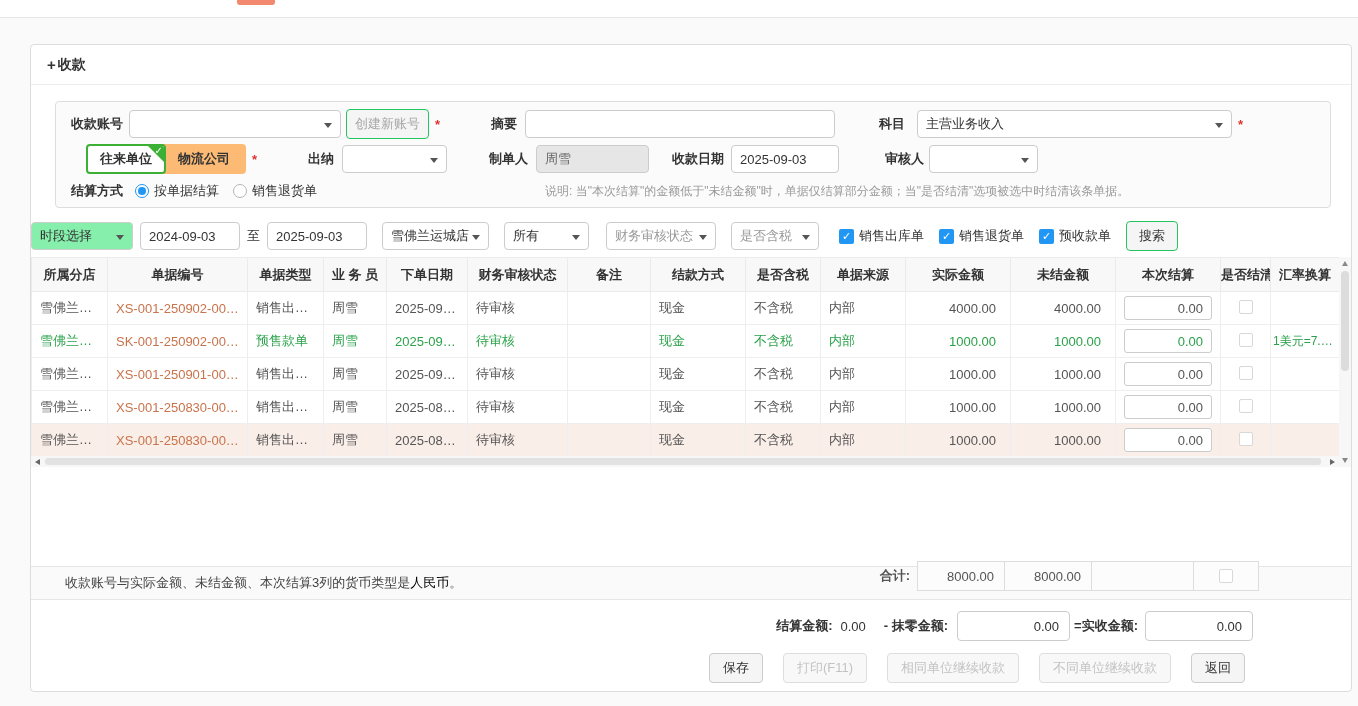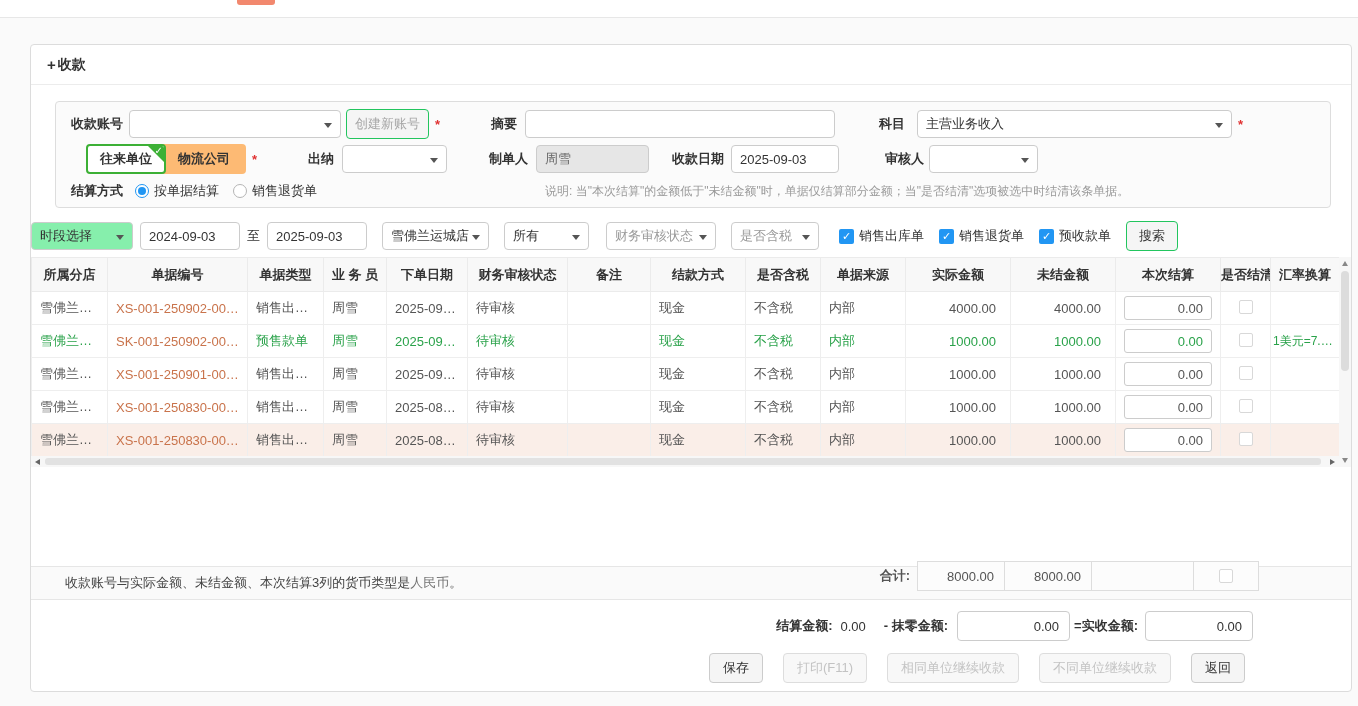--- a/index.html
+++ b/index.html
@@ -64,21 +64,21 @@
   .arr { position:absolute; width:0; height:0; }
   .arr.up { left:3px; top:4px; border-left:3px solid transparent; border-right:3px solid transparent; border-bottom:5px solid #888; }
   .arr.down { left:3px; bottom:4px; border-left:3px solid transparent; border-right:3px solid transparent; border-top:5px solid #888; }
   .hscroll { position:absolute; left:0; top:411px; width:1308px; height:11px; background:#f7f7f7; }
   .hscroll .thumb { position:absolute; top:2px; left:14px; width:1276px; height:7px; background:#e2e2e2; border-radius:3px; }
   .arr.left { top:3px; left:4px; border-top:3px solid transparent; border-bottom:3px solid transparent; border-right:5px solid #666; }
   .arr.right { top:3px; right:4px; border-top:3px solid transparent; border-bottom:3px solid transparent; border-left:5px solid #666; }
 
   .note-bar { position:absolute; left:0; right:0; top:521px; height:34px; background:#fafafa; border-top:1px solid #e6e6e6; border-bottom:1px solid #e6e6e6; display:flex; align-items:center; }
   .note-text { margin-left:34px; color:#444; }
-  .currency { color:#737373; }
+  .currency { color:#000000; }
   .totals { position:absolute; right:92px; top:1px; height:16px; display:flex; align-items:center;justify-content:space-between; }
   .totals .tlabel { font-weight:bold; color:#555; margin-right:8px; }
   .tcell { height:30px; border:1px solid #ddd; background:#fcfcfc; display:flex; align-items:center; justify-content:flex-end; padding:0 10px; margin-left:-1px; color:#555; }
   .tcell.c { justify-content:center; }
 
   .settle-row { position:absolute; top:566px; right:98px; height:30px; display:flex; align-items:center; }
   .settle-row .lbl { font-weight:bold; color:#333; white-space:nowrap; }
   .settle-row .val { margin-left:8px; color:#333; }
   .amt-inp { height:30px; border:1px solid #ccc; border-radius:4px; text-align:right; padding:0 10px; font-size:13px; color:#333; font-family:inherit; }
 

